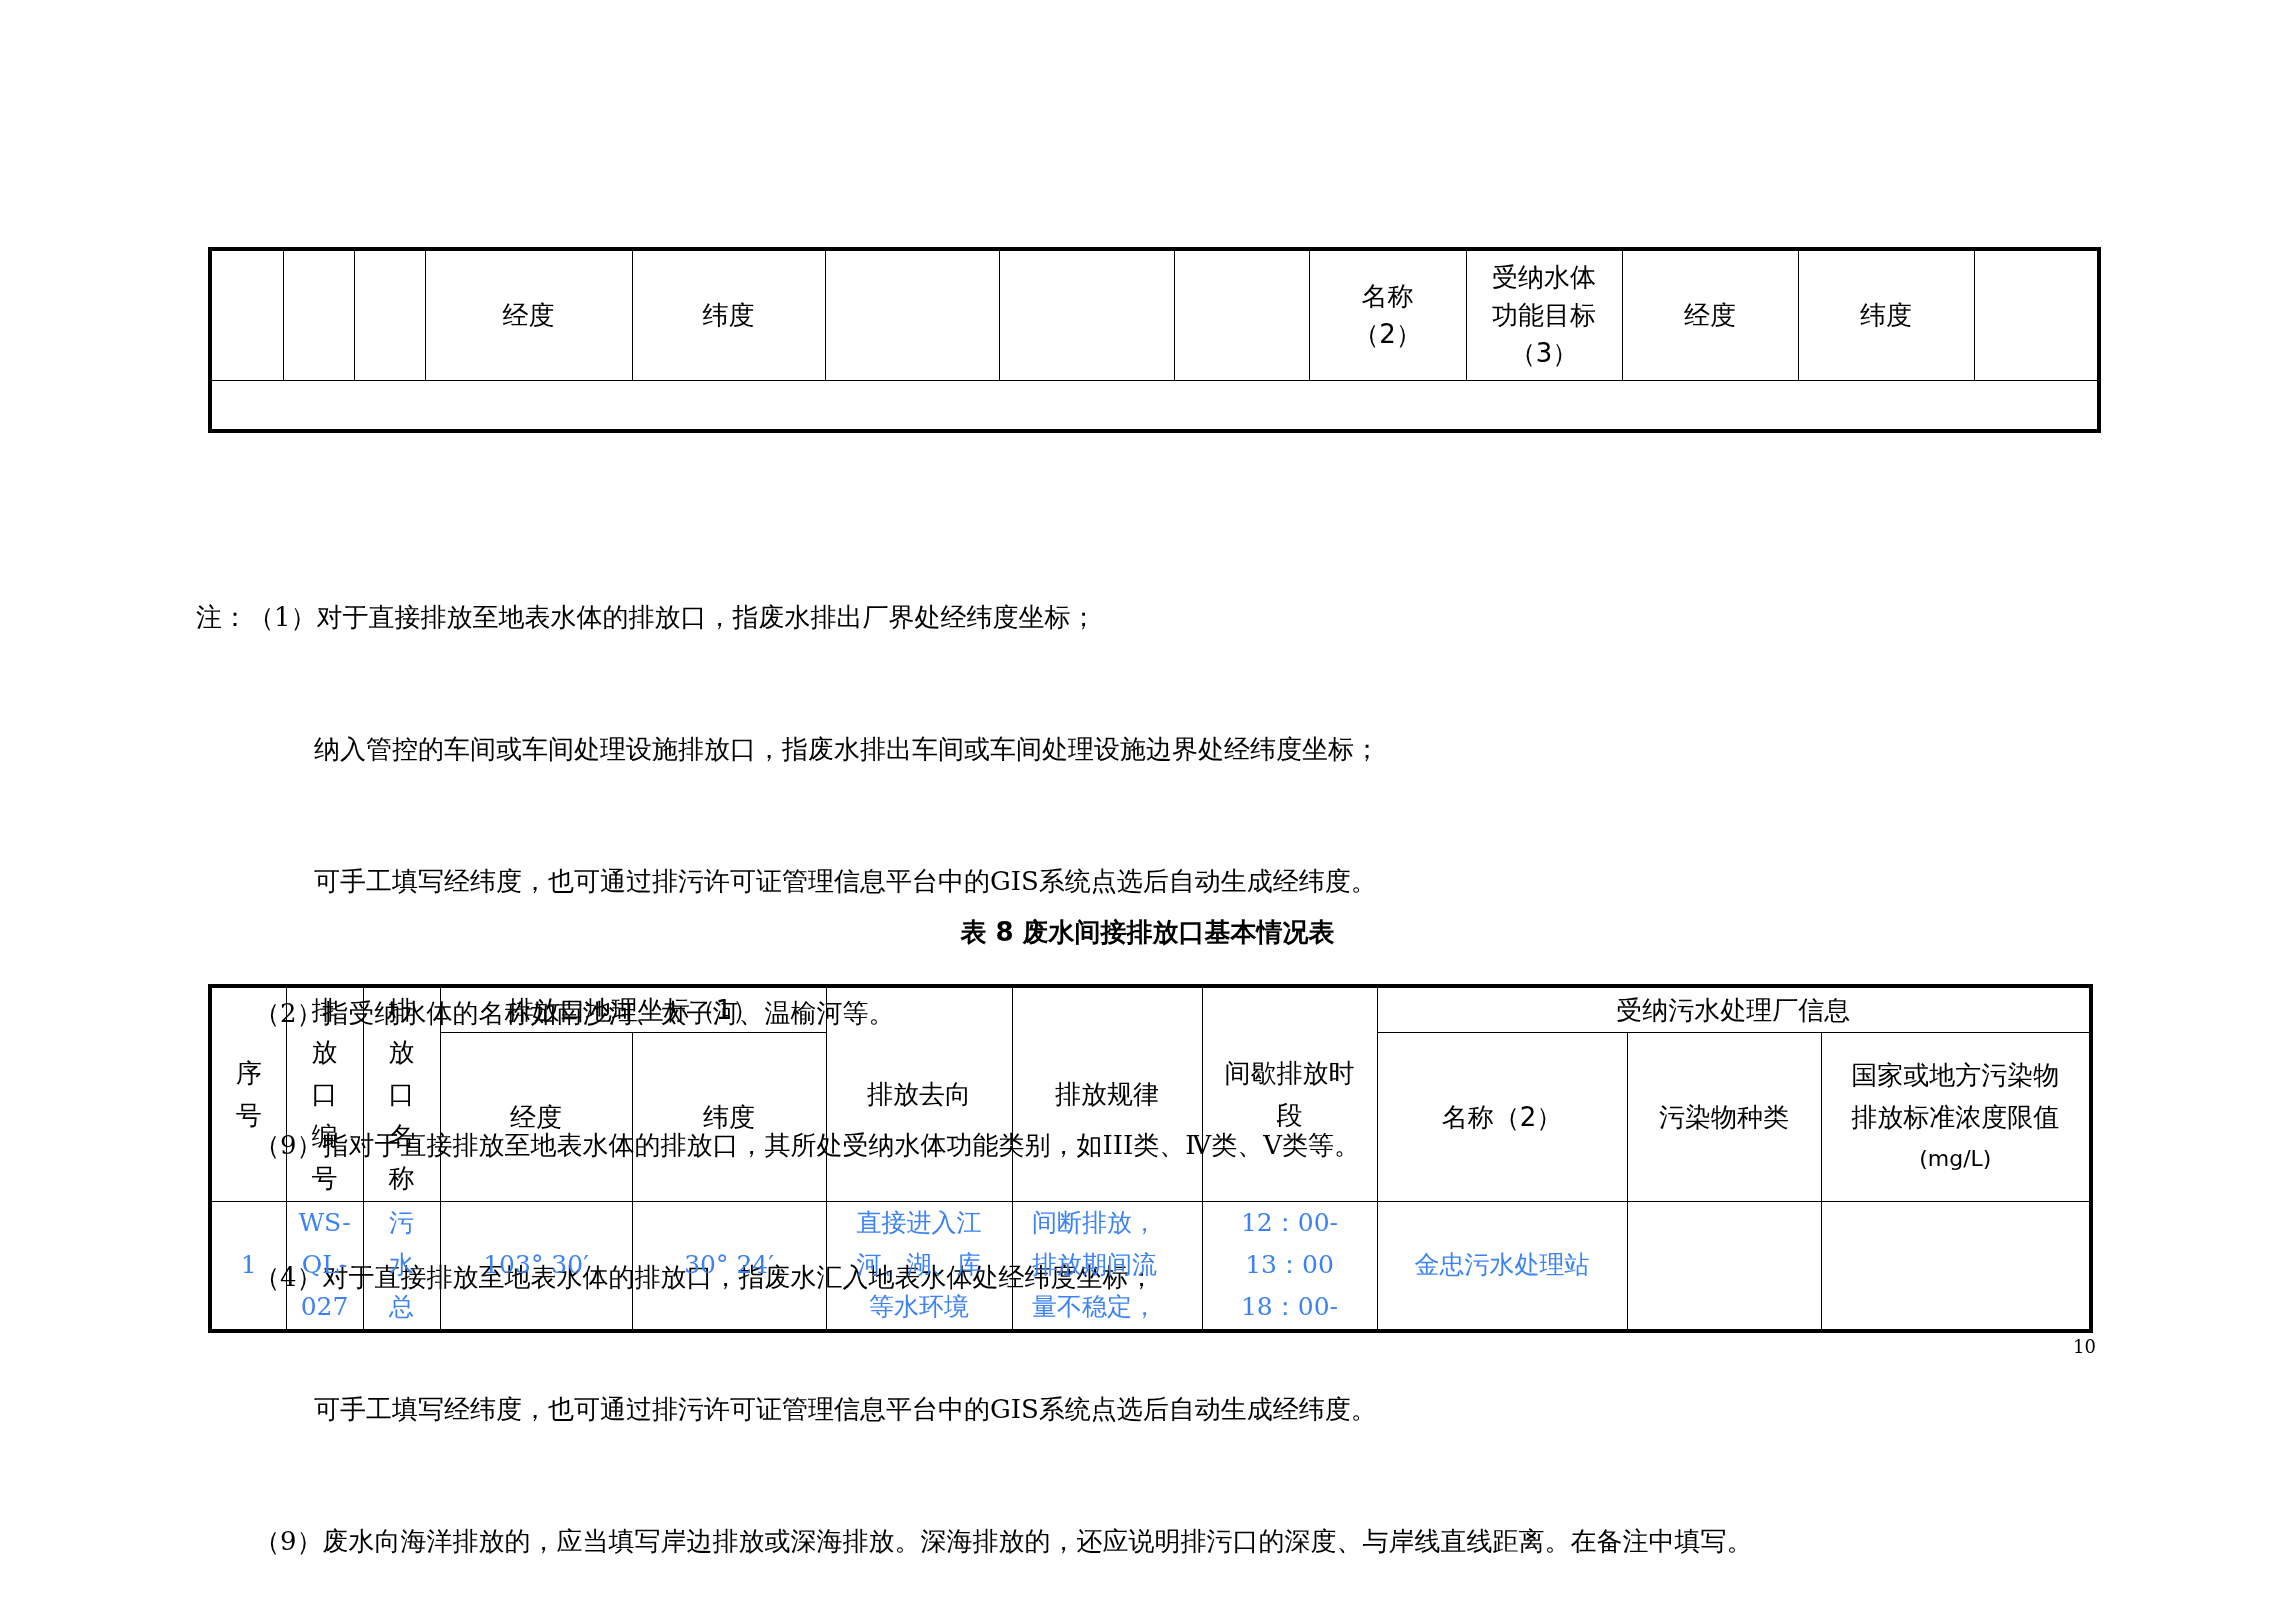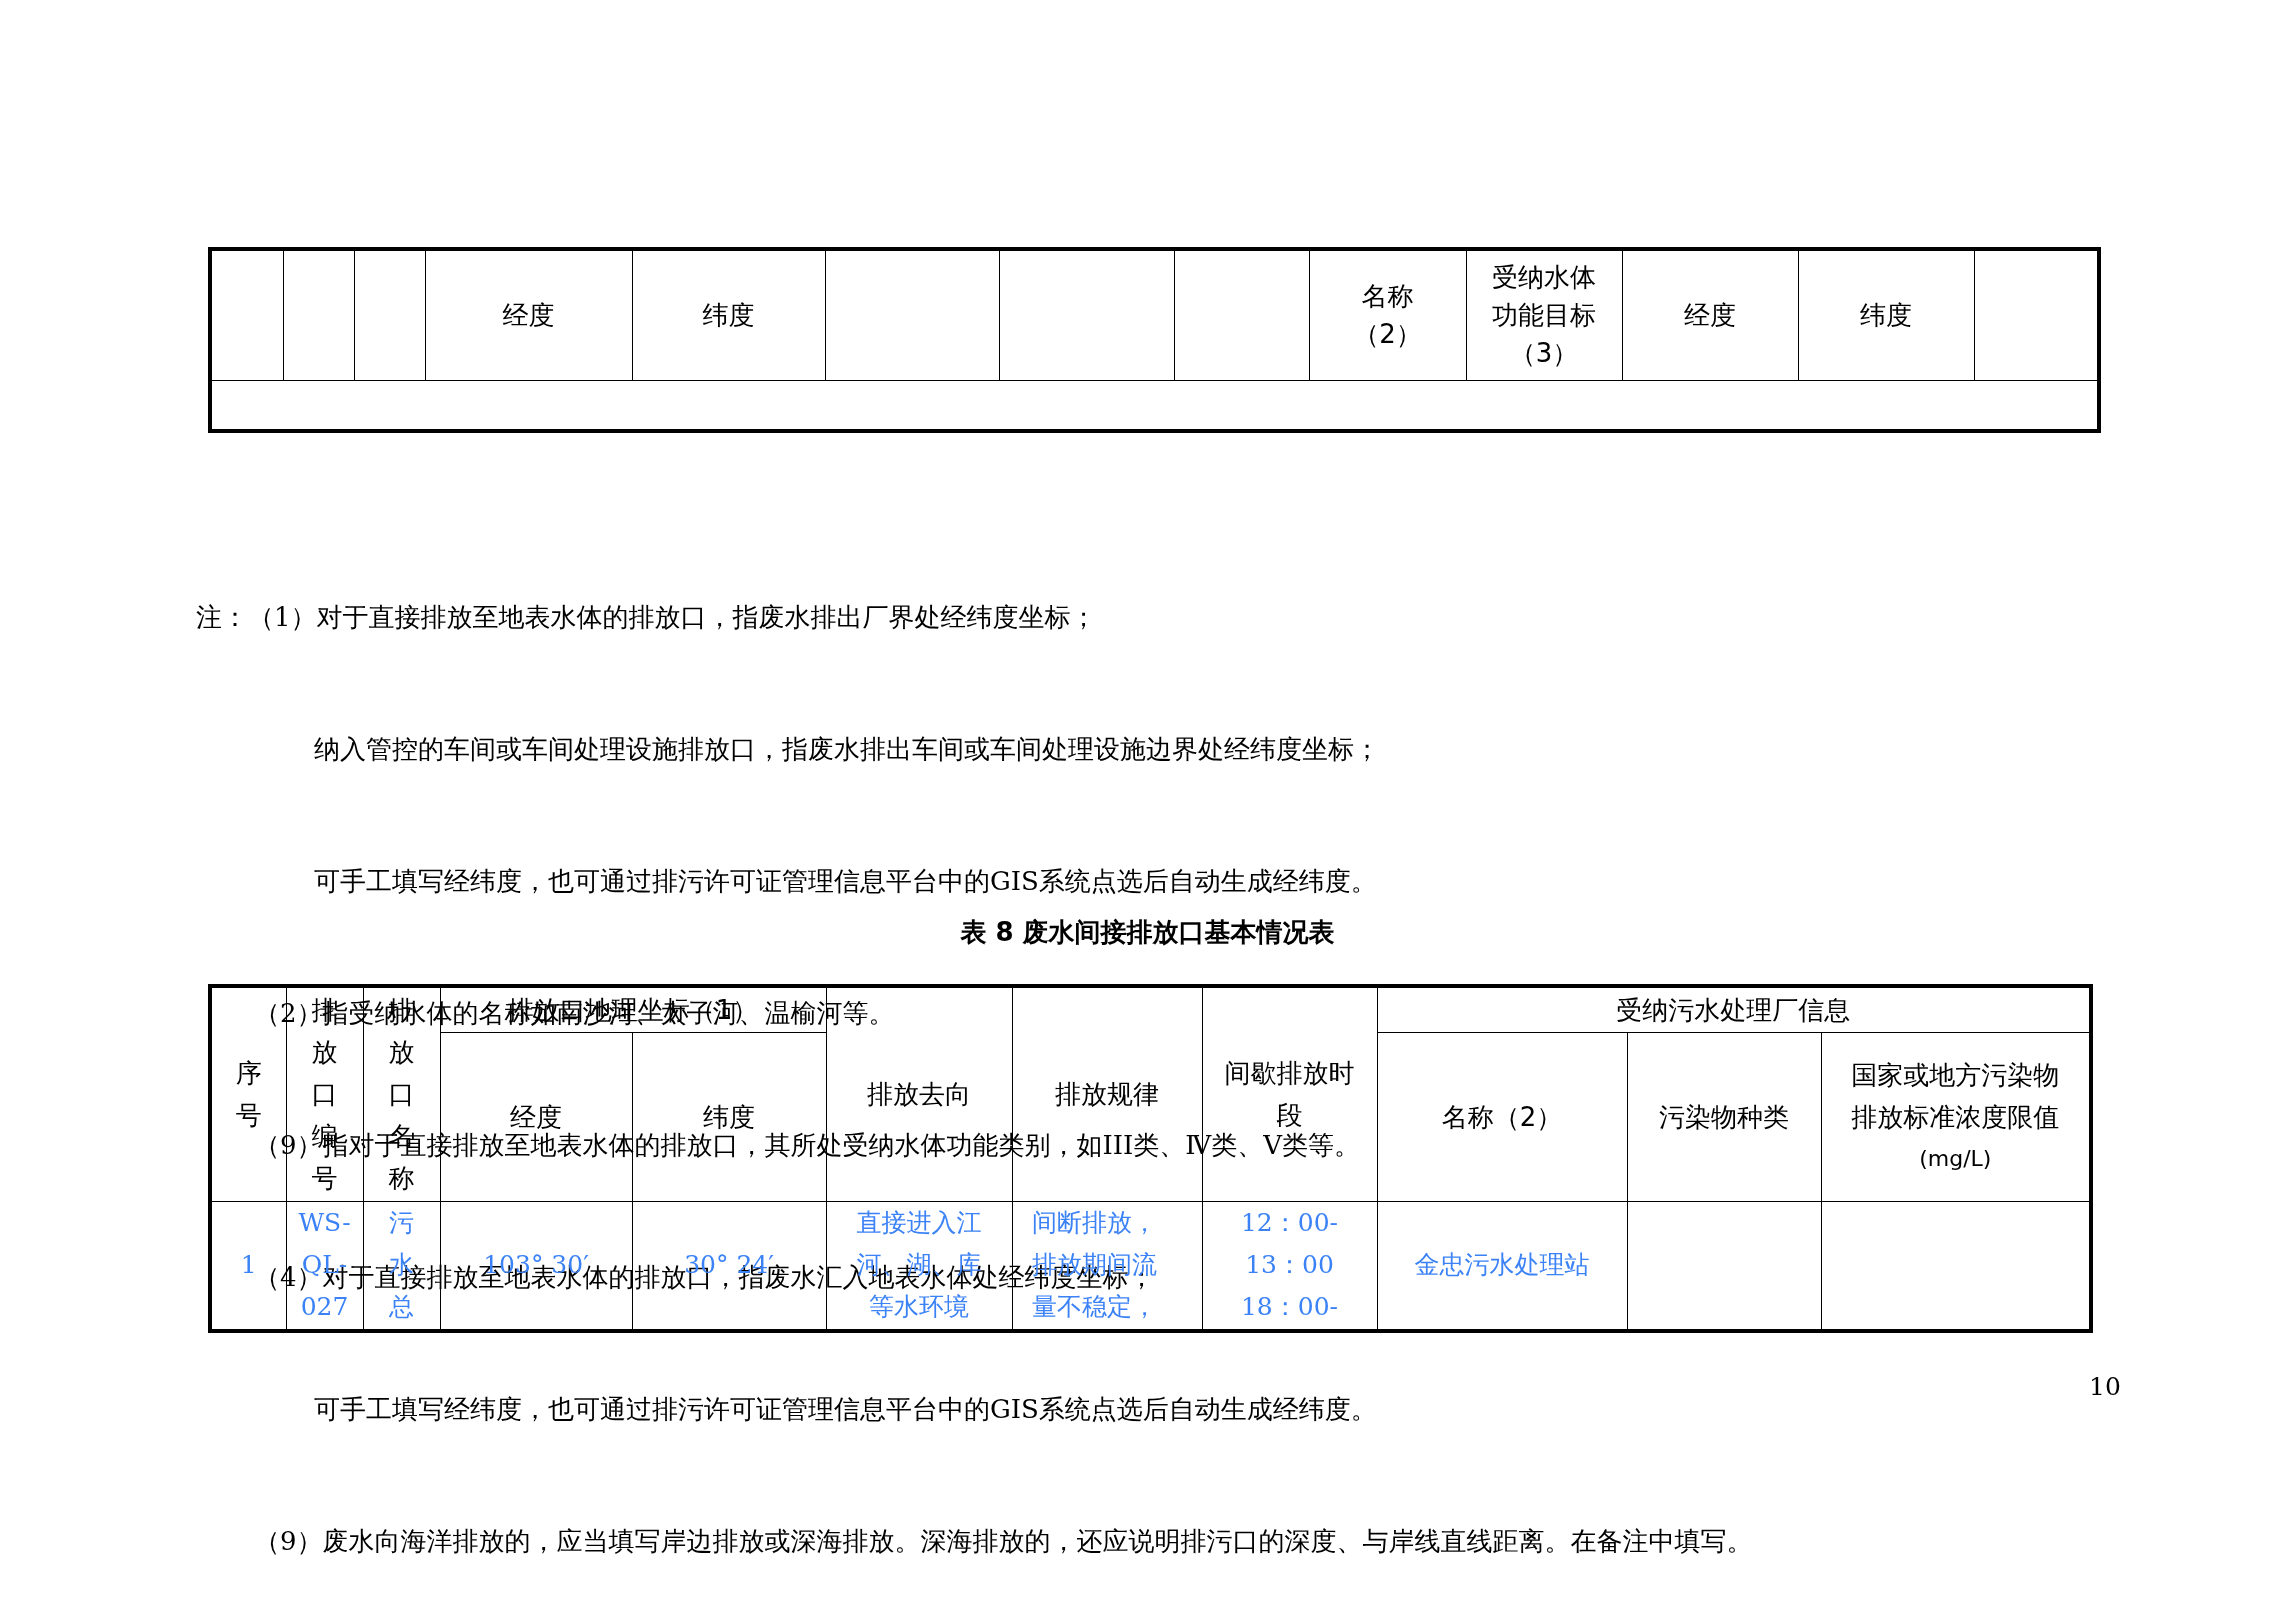--- a/index.html
+++ b/index.html
@@ -10,21 +10,21 @@
   .t1 { left:208px; top:247px; width:1890px; border:4.6px solid #000; }
   .t1 td { font-family:"DejaVu Sans","Liberation Sans",sans-serif; font-size:26px; line-height:38px; }
   .t2 { left:208px; top:984px; width:1878px; border:4.6px solid #000; }
   .t2 .hd { font-family:"DejaVu Sans","Liberation Sans",sans-serif; font-size:26px; line-height:42px; }
   .t2 .dt { font-family:"DejaVu Serif","Liberation Serif",serif; font-size:25px; line-height:42px; color:#3b82f6; }
   .vert { display:inline-block; width:1em; word-break:break-all; line-height:42px;text-align:center; }
   .notes { position:absolute; left:196px; top:507px; font-size:26px; line-height:44px; white-space:pre; }
   .note-line { height:44px; }
   .title { position:absolute; left:0; width:2295px; top:915px; text-align:center;
            font-family:"DejaVu Sans","Liberation Sans",sans-serif; font-weight:bold; font-size:26px; }
-  .pagenum { position:absolute; left:2073px; top:1372px; font-size:25px;margin-left:16px; }
+  .pagenum { position:absolute; left:2073px; top:1336px; font-size:18px; }
 </style>
 </head>
 <body>
 
 <table class="t1">
   <colgroup>
     <col style="width:73px">
       <col style="width:71px">
       <col style="width:71px">
       <col style="width:207px">

